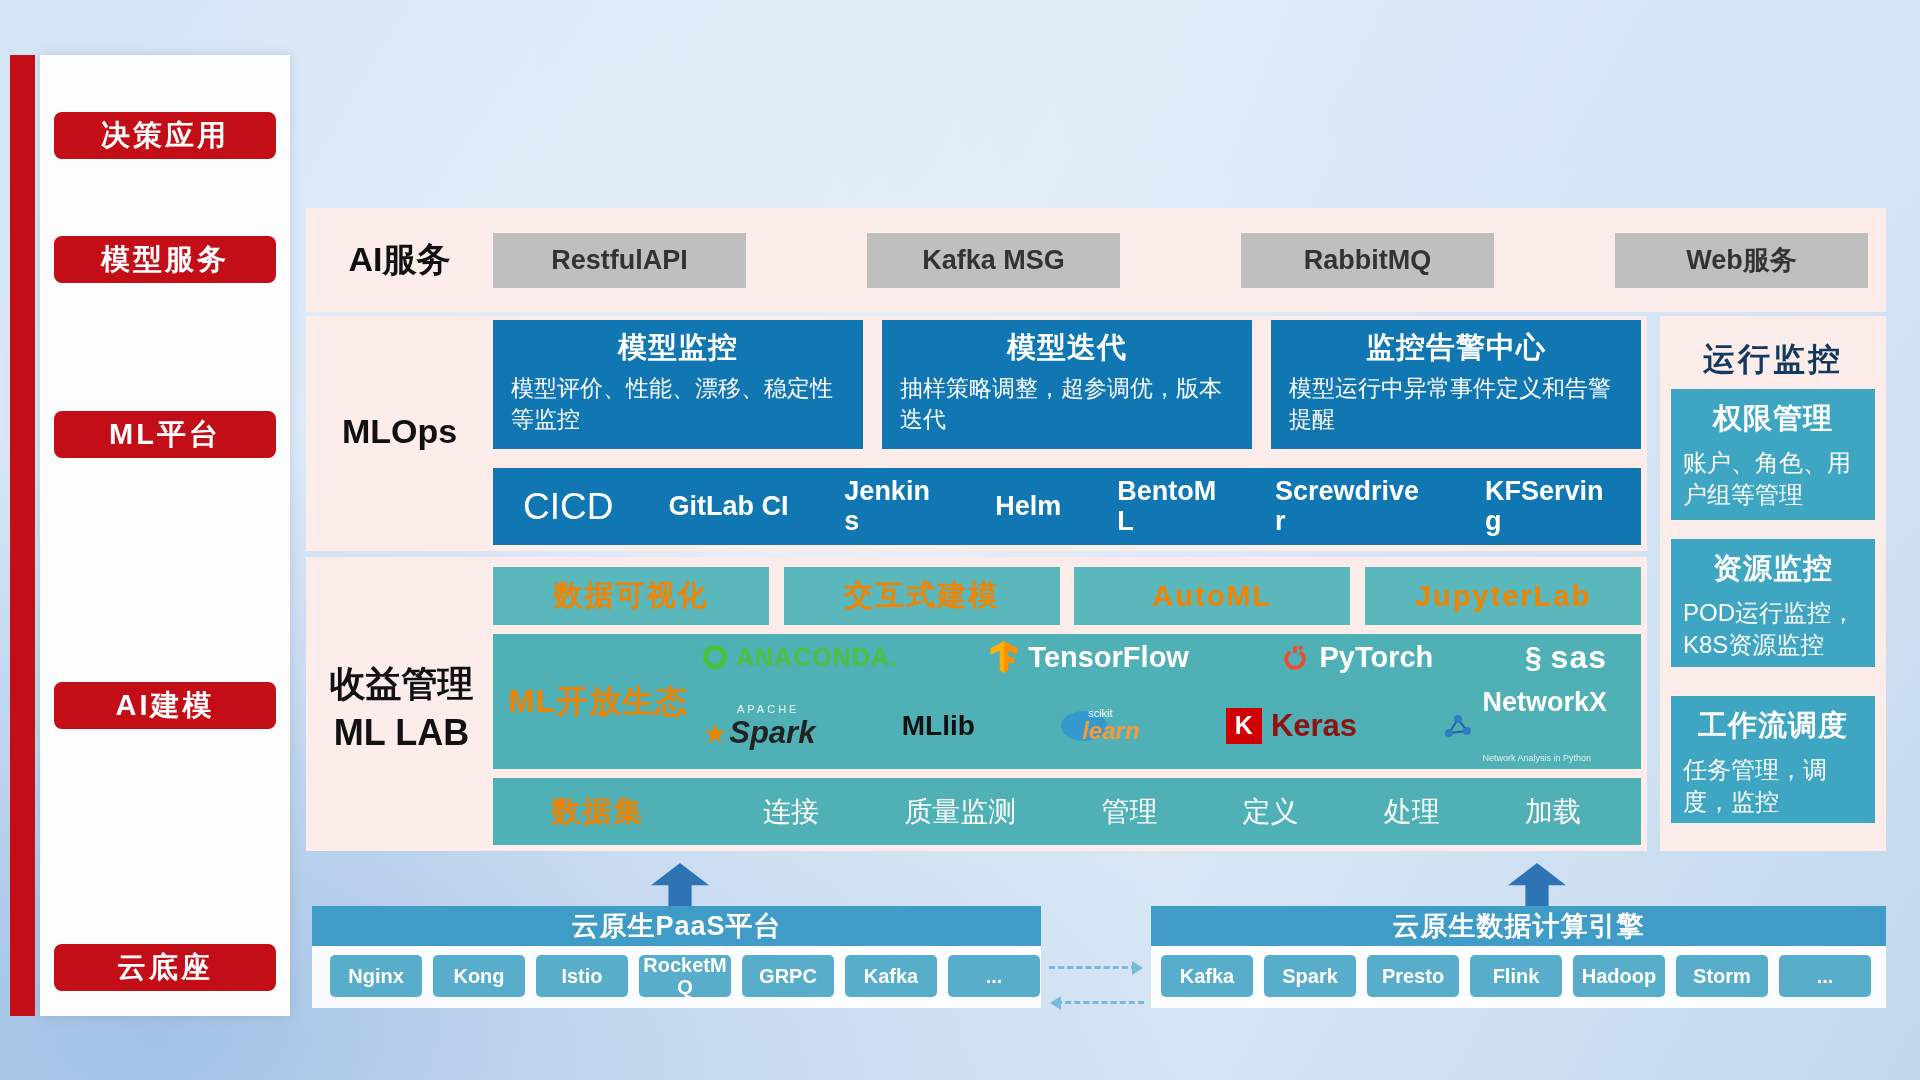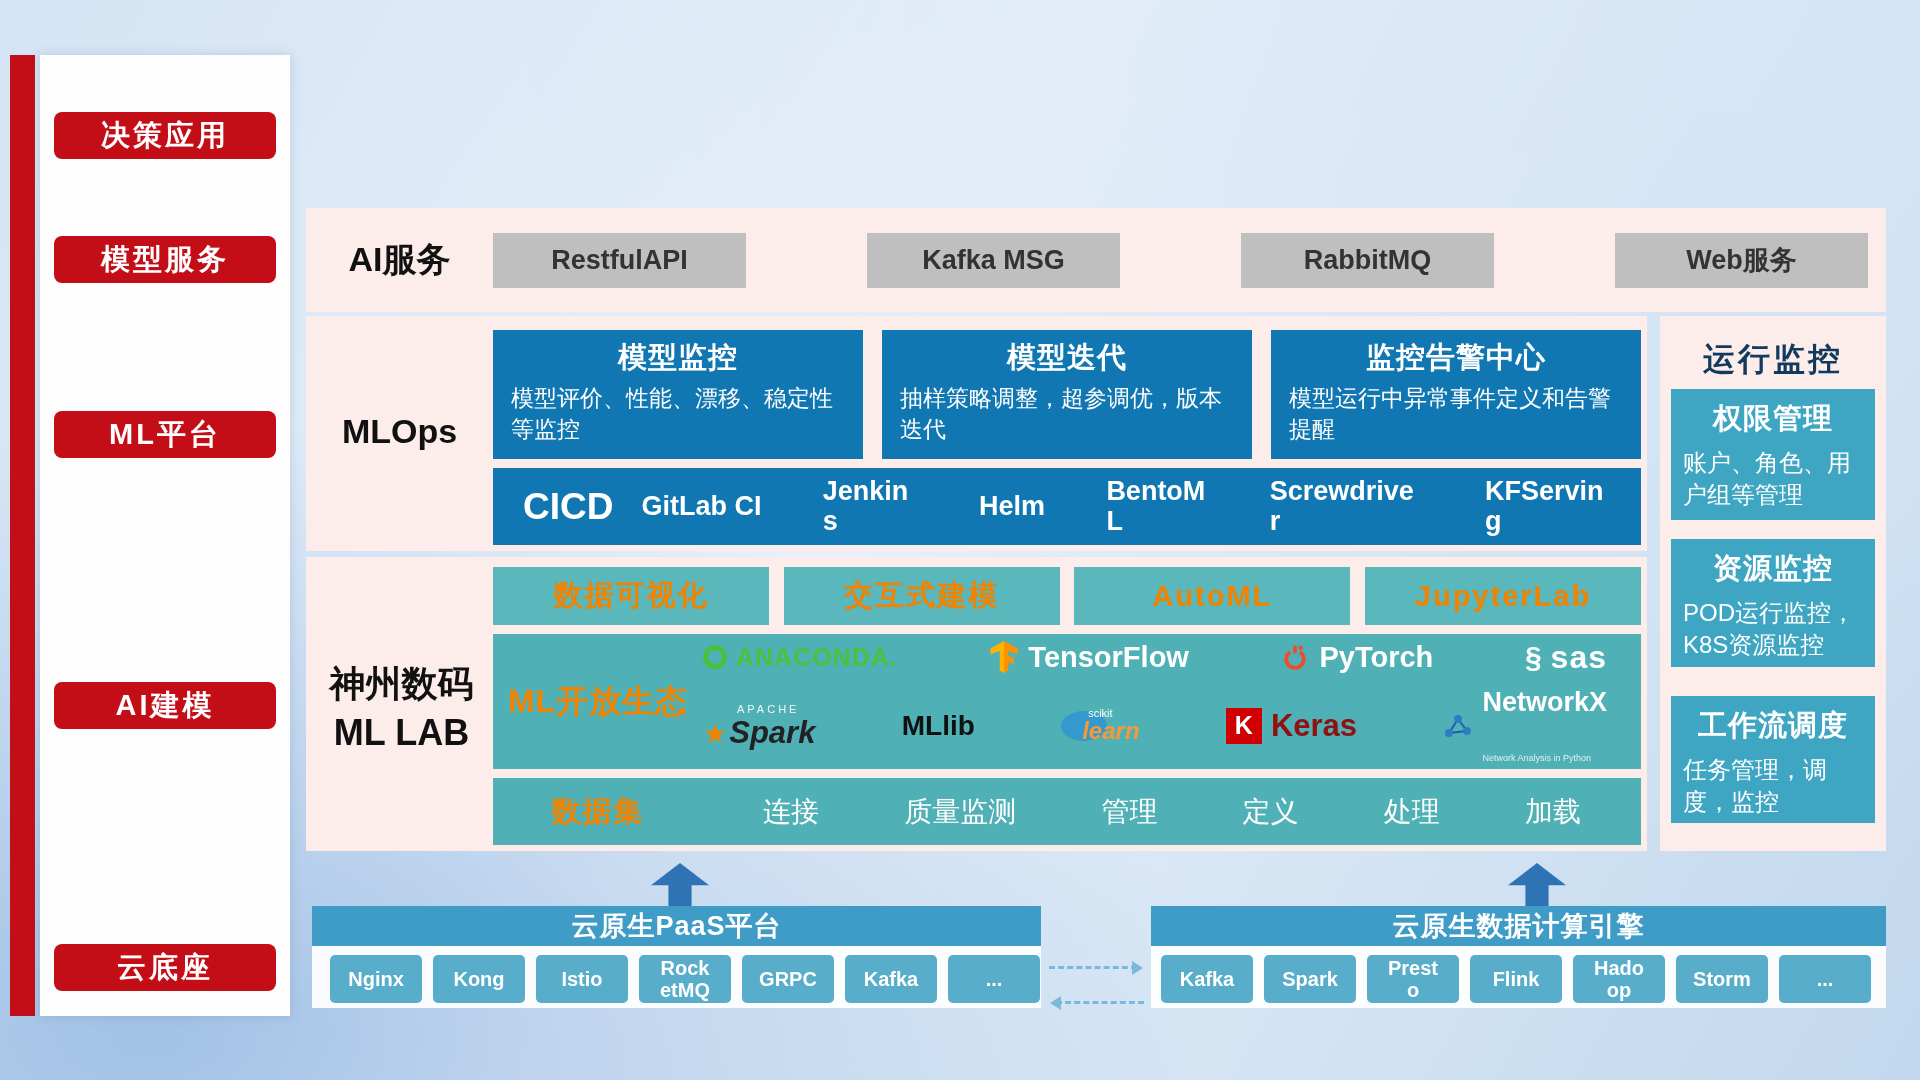--- a/index.html
+++ b/index.html
@@ -39,27 +39,27 @@
   
   .row2{left:306px;top:208px;width:1580px;height:104px;display:flex;align-items:center;}
   .r2-label{width:187px;text-align:center;font-size:34px;font-weight:bold;color:#111;}
   .r2-btns{width:1375px;margin-right:18px;display:flex;justify-content:space-between;}
   .gray-btn{width:253px;height:55px;background:var(--graybtn);color:#333;font-size:27px;font-weight:600;
     display:flex;align-items:center;justify-content:center;}
 
   
   .row3{left:306px;top:316px;width:1341px;height:235px;}
   .mlops-label{position:absolute;left:0;top:96px;width:187px;text-align:center;font-size:34px;font-weight:bold;color:#111;}
-  .mlops-cards{position:absolute;left:187px;top:14px;width:1148px;height:129px;display:flex;gap:19px;}
+  .mlops-cards{position:absolute;left:187px;top:4px;width:1148px;height:129px;display:flex;gap:19px;}
   .mlops-card{flex:1;background:var(--blue);color:#fff;padding:8px 18px;}
   .mlops-card .t{text-align:center;font-size:29px;font-weight:bold;margin-bottom:5px;letter-spacing:1px;}
   .mlops-card .d{font-size:23px;line-height:1.35;}
   .cicd-bar{position:absolute;left:187px;top:152px;width:1148px;height:77px;background:var(--blue);color:#fff;
     display:flex;align-items:center;padding:8px 30px;}
-  .cicd-title{font-size:37px;font-weight:bold;margin-right:28px;text-align:center;}
+  .cicd-title{font-size:37px;font-weight:normal;margin-right:55px;text-align:center;}
   .cicd-items{flex:1;display:flex;justify-content:space-between;align-items:center;}
   .cicd-item{font-size:27px;font-weight:bold;text-align:center;line-height:1.1;}
   .cicd-item:nth-child(2){width:95px;word-break:break-all;text-align:left;}
   .cicd-item:nth-child(4){width:102px;word-break:break-all;text-align:left;}
   .cicd-item:nth-child(5){width:154px;word-break:break-all;text-align:left;}
   .cicd-item:nth-child(6){width:126px;word-break:break-all;text-align:left;}
 
   
   .right-panel{left:1660px;top:316px;width:226px;height:535px;}
   .rp-title{text-align:center;padding-top:22px;font-size:32px;font-weight:bold;color:#123a5e;letter-spacing:3px;}
@@ -117,23 +117,23 @@
   .bot-strip{position:absolute;top:945px;height:63px;background:rgba(255,255,255,.92);}
   .strip1{left:312px;width:729px;}
   .strip2{left:1151px;width:735px;}
   .bot-bar{position:absolute;top:906px;height:40px;background:var(--botbar);color:#fff;
     display:flex;align-items:center;justify-content:center;font-size:27px;font-weight:bold;letter-spacing:1px;}
   .bar1{left:312px;width:729px;}
   .bar2{left:1151px;width:735px;}
   .bot-chips{position:absolute;top:955px;display:flex;gap:11px;}
   .chips1{left:330px;}
   .chips2{left:1161px;}
-  .chip{width:92px;height:48px;background:var(--botchip);color:#fff;font-size:20px;font-weight:bold;
+  .chip{width:92px;height:42px;background:var(--botchip);color:#fff;font-size:20px;font-weight:bold;
     display:flex;align-items:center;justify-content:center;text-align:center;border-radius:5px;
-    line-height:1.1;overflow-wrap:anywhere;padding:16px;}
+    line-height:1.1;overflow-wrap:anywhere;padding:4px;}
   .dash-arrow{position:absolute;width:88px;border-top:3px dashed #79badb;}
   .dash-arrow::after{content:"";position:absolute;top:-8px;width:0;height:0;border:7px solid transparent;}
   .dash-right{left:1049px;top:966px;}
   .dash-right::after{right:-13px;border-left:11px solid #79badb;}
   .dash-left{left:1056px;top:1001px;}
   .dash-left::after{left:-13px;border-right:11px solid #79badb;}
 </style>
 </head>
 <body>
 
@@ -200,21 +200,21 @@
       <div class="d">POD运行监控，K8S资源监控</div>
     </div>
     <div class="rp-card c2">
       <div class="t">工作流调度</div>
       <div class="d">任务管理，调度，监控</div>
     </div>
   </aside>
 
   <section class="panel row4">
     <div class="mllab-label">
-      <div>神州数码</div>
+      <div>收益管理</div>
       <div>ML LAB</div>
     </div>
     <div class="ml-tools">
       <div class="ml-tool">数据可视化</div>
       <div class="ml-tool">交互式建模</div>
       <div class="ml-tool">AutoML</div>
       <div class="ml-tool">JupyterLab</div>
     </div>
     <div class="eco-panel">
       <span class="eco-label">ML开放生态</span>

